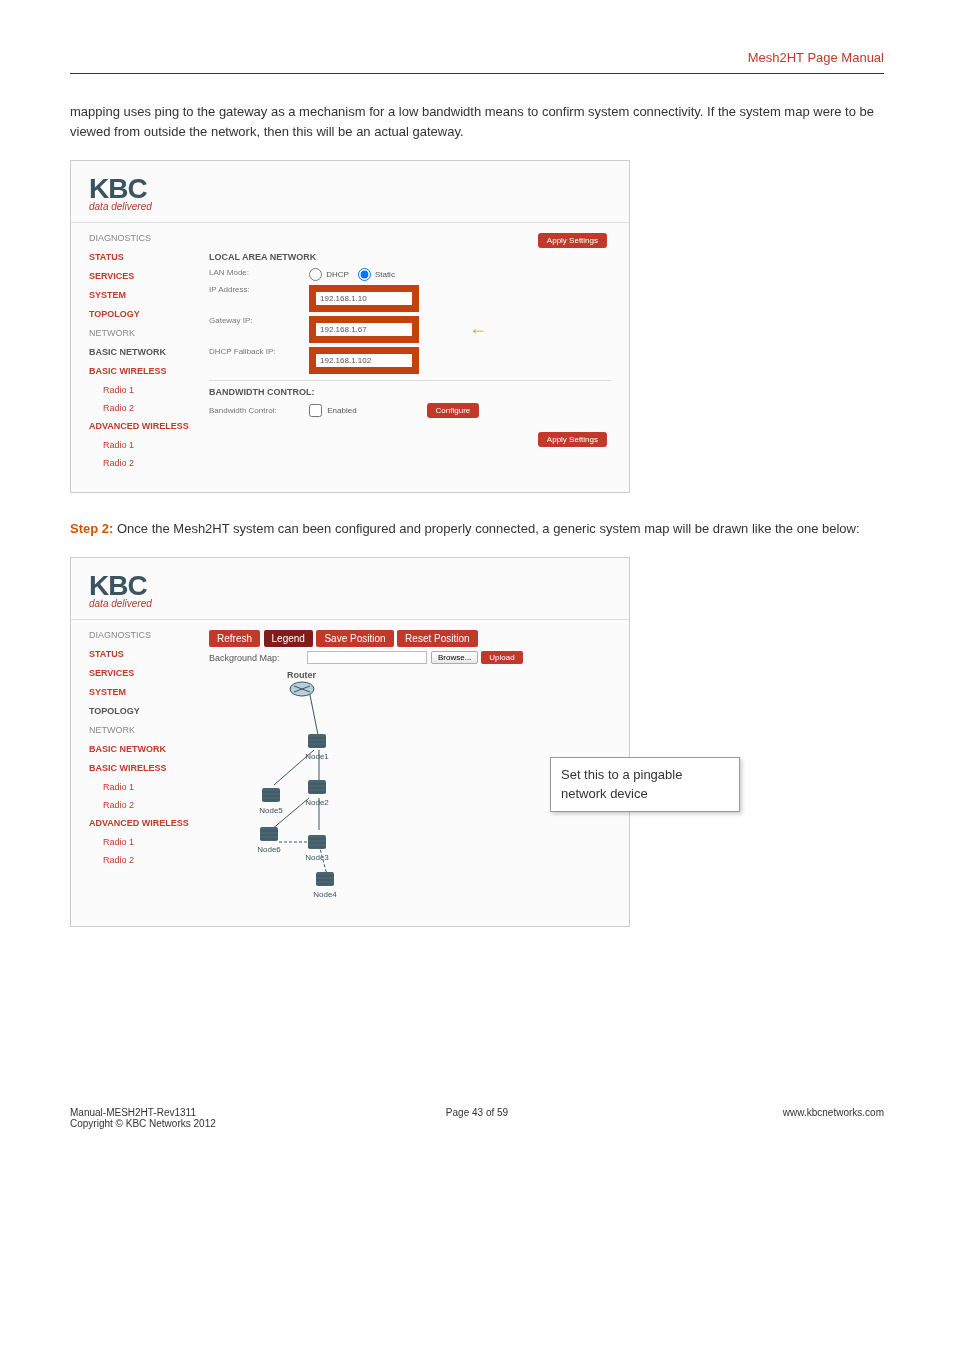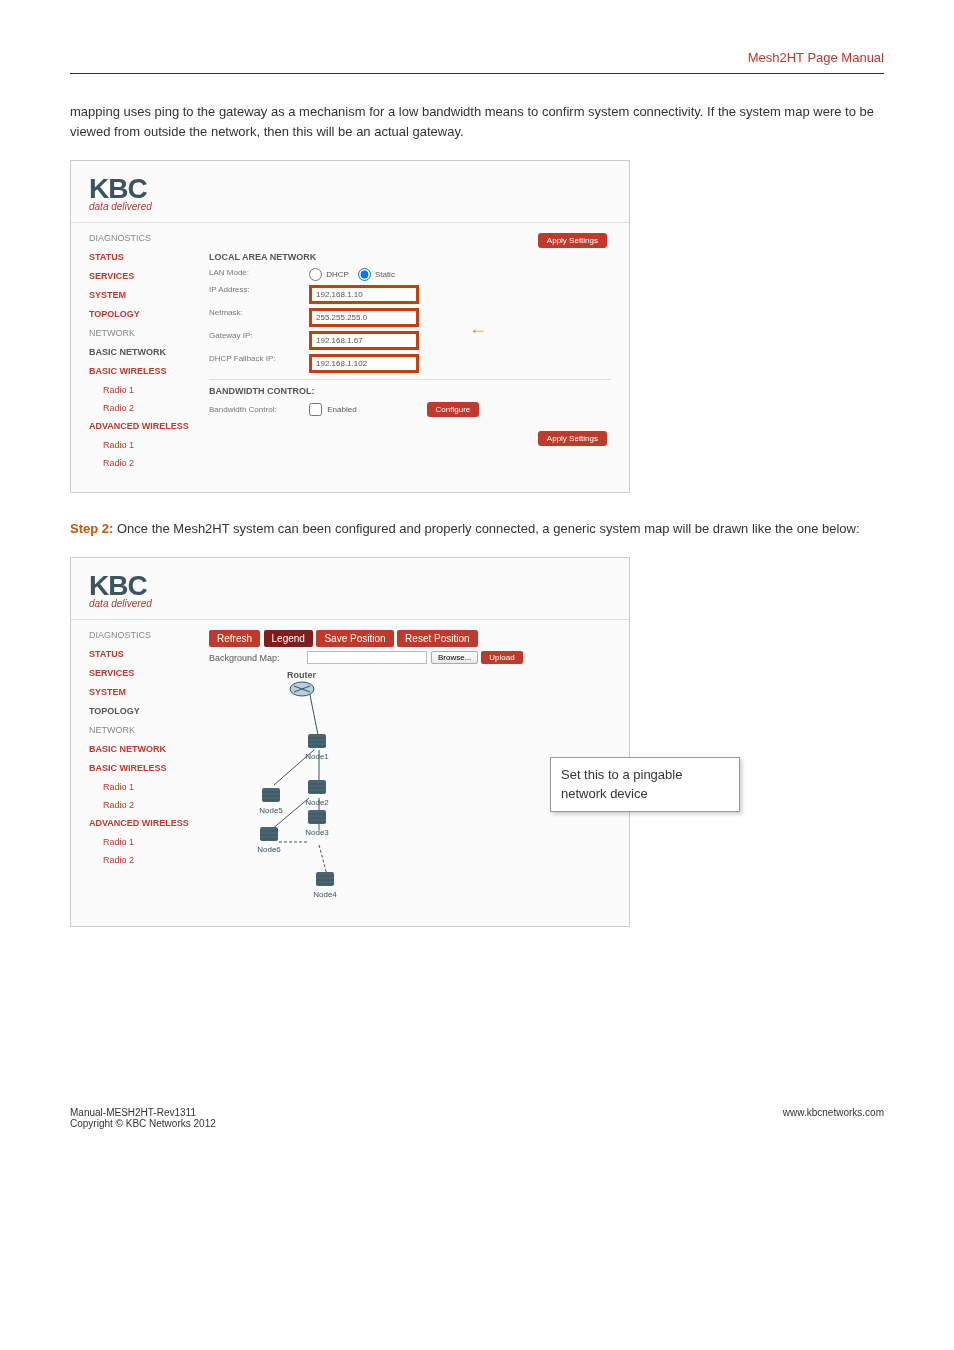--- a/index.html
+++ b/index.html
@@ -114,21 +114,21 @@
     display: flex;
     align-items: flex-start;
     margin-bottom: 4px;
   }
   .form-row .flabel {
     width: 100px;
     color: #777;
     font-size: 8px;
   }
   .form-row .finput {
-    border: 3px solid #c2410c;
+    border: 7px solid #c2410c;
     background: #fdfdfd;
     font-size: 8px;
     padding: 2px 4px;
     width: 110px;
     color: #555;
   }
   .form-row .radios {
     font-size: 8px;
     color: #555;
   }
@@ -301,24 +301,20 @@
             <input type="radio" style=""> <span>DHCP</span>
             &nbsp;&nbsp;
             <input type="radio" checked="" style=""> <span>Static</span>
           </div>
         </div>
         <div class="form-row">
           <div class="flabel">IP Address:</div>
           <input class="finput" value="192.168.1.10" style="">
         </div>
         <div class="form-row">
-          <div class="flabel">Netmask:</div>
-          <input class="finput" value="255.255.255.0" style="">
-        </div>
-        <div class="form-row">
           <div class="flabel">Gateway IP:</div>
           <input class="finput" value="192.168.1.67" style="">
         </div>
         <span class="arrow-left">←</span>
         <div class="form-row">
           <div class="flabel">DHCP Fallback IP:</div>
           <input class="finput" value="192.168.1.102" style="">
         </div>
 
         <div class="section-divider"></div>
@@ -431,21 +427,21 @@
             </div>
             <div class="node" style="left:48px; top:155px;">
               <svg width="24" height="20">
                   <rect x="3" y="2" width="18" height="14" rx="2" fill="#4a6570"></rect>
                   <line x1="3" y1="6" x2="21" y2="6" stroke="#2a3a40"></line>
                   <line x1="3" y1="10" x2="21" y2="10" stroke="#2a3a40"></line>
                   <line x1="3" y1="14" x2="21" y2="14" stroke="#2a3a40"></line>
                 </svg>
               <div>Node6</div>
             </div>
-            <div class="node" style="left:96px; top:138px;">
+            <div class="node" style="left:96px; top:163px;">
               <svg width="24" height="20">
                   <rect x="3" y="2" width="18" height="14" rx="2" fill="#4a6570"></rect>
                   <line x1="3" y1="6" x2="21" y2="6" stroke="#2a3a40"></line>
                   <line x1="3" y1="10" x2="21" y2="10" stroke="#2a3a40"></line>
                   <line x1="3" y1="14" x2="21" y2="14" stroke="#2a3a40"></line>
                 </svg>
               <div>Node3</div>
             </div>
             <div class="node" style="left:104px; top:200px;">
               <svg width="24" height="20">
@@ -461,15 +457,16 @@
       </div>
     </div>
     <div class="callout">Set this to a pingable network device</div>
   </div>
 
   <div class="footer">
     <div class="col">
       <div>Manual-MESH2HT-Rev1311</div>
       <div>Copyright © KBC Networks 2012</div>
     </div>
+    <div class="col center">Page 43 of 59</div>
     <div class="col right">www.kbcnetworks.com</div>
   </div>
 </div>
 
 </body></html>

